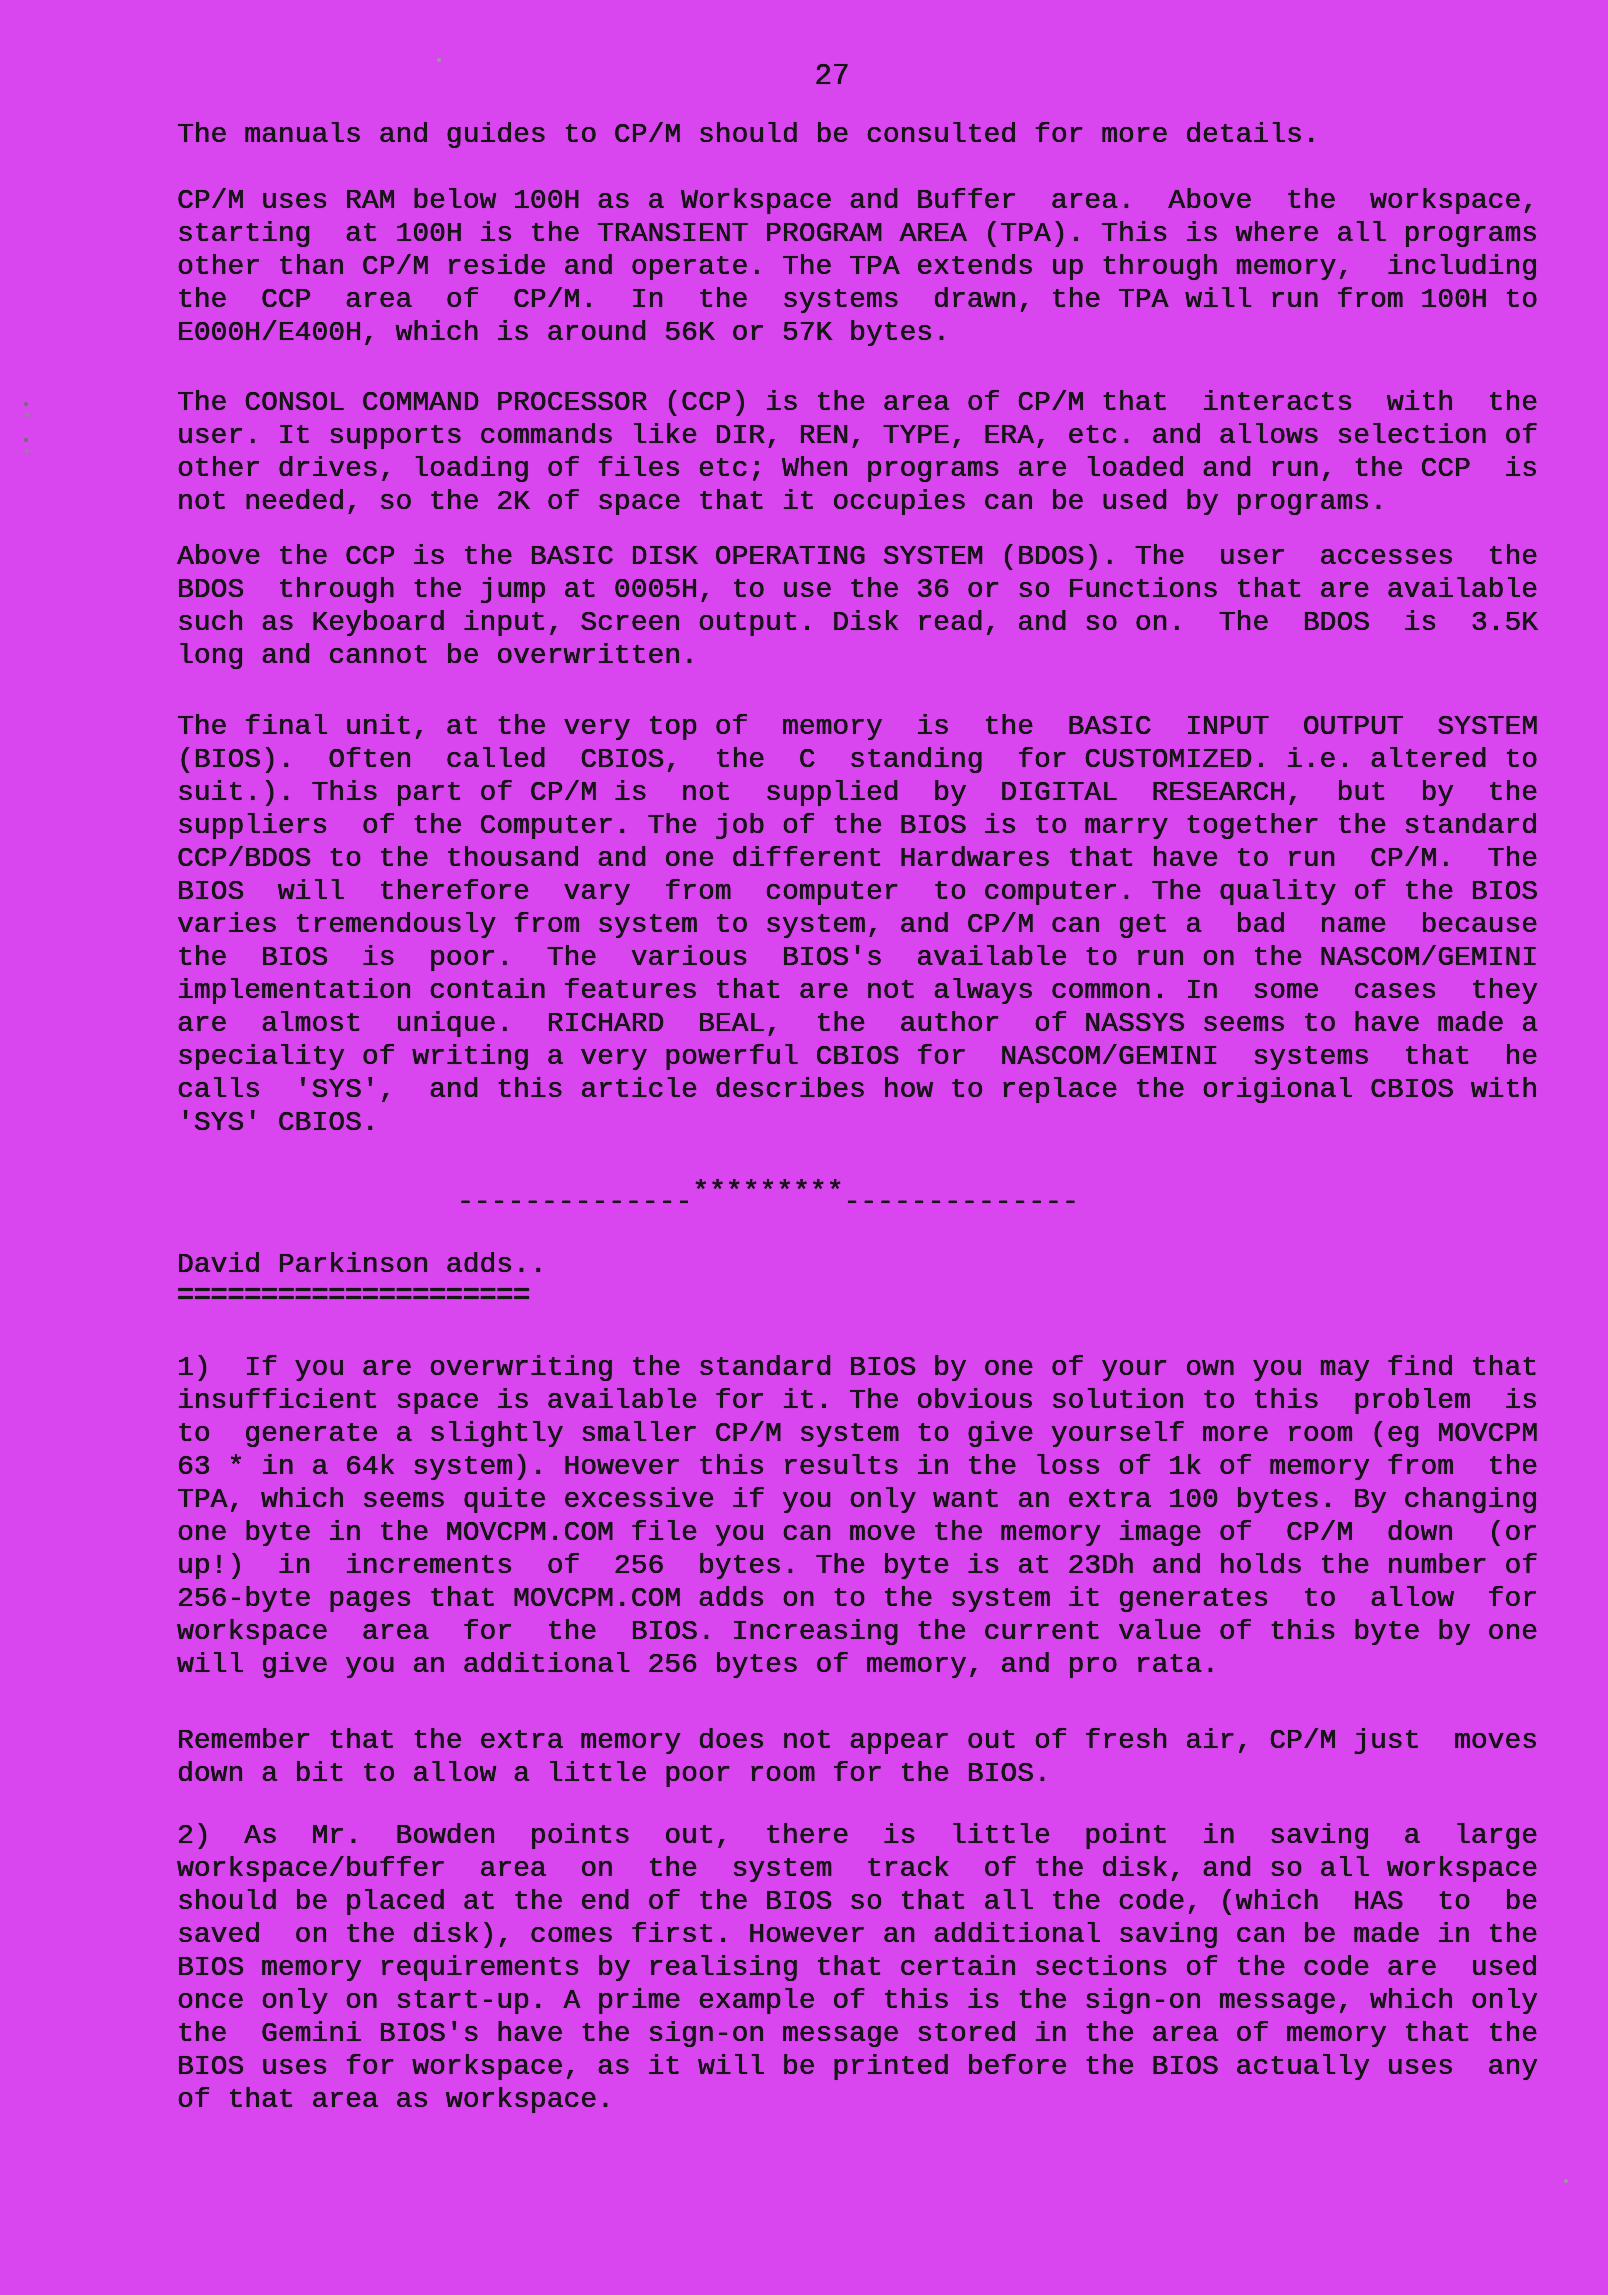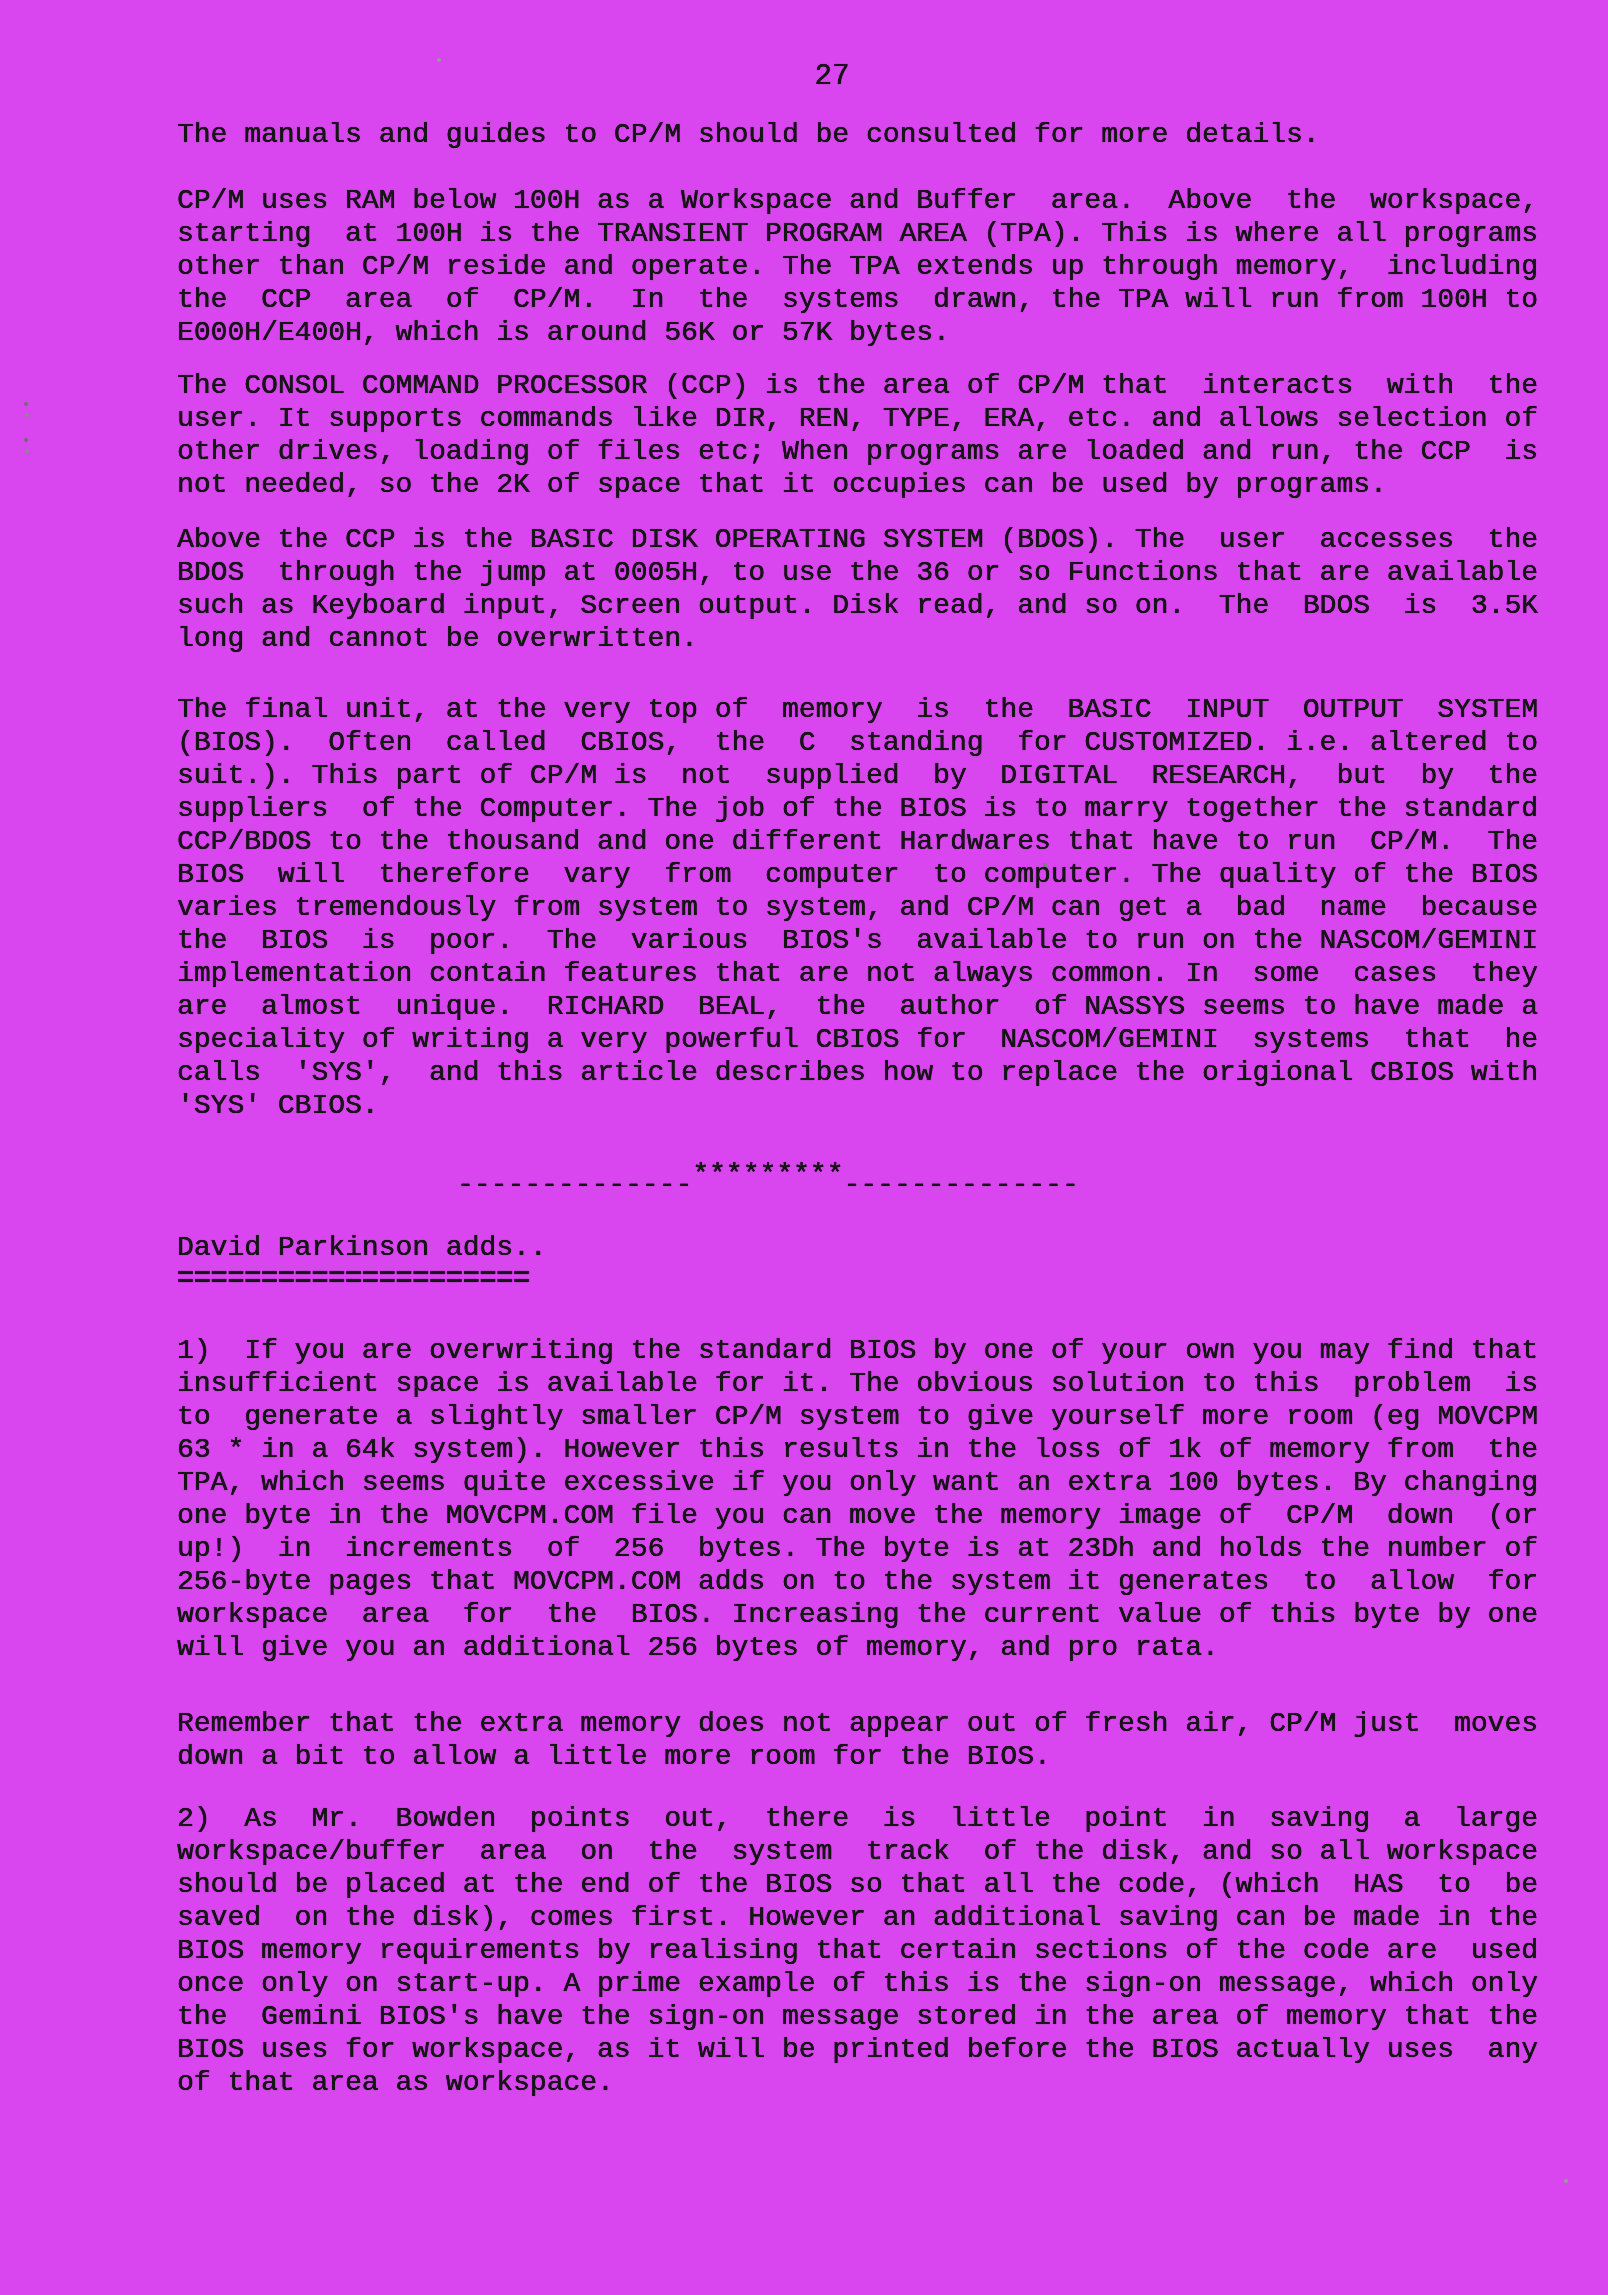--- a/index.html
+++ b/index.html
@@ -35,21 +35,21 @@
   }
   .line {
     white-space: pre;
     font-size: 28px;
     line-height: 33px;
     letter-spacing: 0;
     text-shadow: 0 0 0.7px #000, 0.4px 0.3px 0 rgba(0,0,0,0.55);
   }
   .para { margin: 0; }
   #p-intro    { margin-bottom: 33px; }
-  #p-tpa      { margin-bottom: 20px; }
+  #p-tpa      { margin-bottom: 37px; }
   #p-ccp      { margin-bottom: 22px; }
   #p-bdos     { margin-bottom: 38px; margin-top: 13px; }
   #p-bios     { margin-bottom: 46px; }
   #sep-row    { margin-bottom: 31px; padding-left: 280px; }
   #heading    { margin-bottom: 40px; }
   #heading .line { line-height: 31px; }
   #p-note1    { margin-bottom: 43px; }
   #p-remember { margin-bottom: 28.5px; }
   #p-note2    { margin-bottom: 0; }
   .stars {
@@ -152,21 +152,21 @@
       <div class="line">TPA, which seems quite excessive if you only want an extra 100 bytes. By changing</div>
       <div class="line">one byte in the MOVCPM.COM file you can move the memory image of  CP/M  down  (or</div>
       <div class="line">up!)  in  increments  of  256  bytes. The byte is at 23Dh and holds the number of</div>
       <div class="line">256-byte pages that MOVCPM.COM adds on to the system it generates  to  allow  for</div>
       <div class="line">workspace  area  for  the  BIOS. Increasing the current value of this byte by one</div>
       <div class="line">will give you an additional 256 bytes of memory, and pro rata.</div>
     </section>
 
     <section class="para" id="p-remember">
       <div class="line">Remember that the extra memory does not appear out of fresh air, CP/M just  moves</div>
-      <div class="line">down a bit to allow a little more room for the BIOS.</div>
+      <div class="line">down a bit to allow a little poor room for the BIOS.</div>
     </section>
 
     <section class="para" id="p-note2">
       <div class="line">2)  As  Mr.  Bowden  points  out,  there  is  little  point  in  saving  a  large</div>
       <div class="line">workspace/buffer  area  on  the  system  track  of the disk, and so all workspace</div>
       <div class="line">should be placed at the end of the BIOS so that all the code, (which  HAS  to  be</div>
       <div class="line">saved  on the disk), comes first. However an additional saving can be made in the</div>
       <div class="line">BIOS memory requirements by realising that certain sections of the code are  used</div>
       <div class="line">once only on start-up. A prime example of this is the sign-on message, which only</div>
       <div class="line">the  Gemini BIOS's have the sign-on message stored in the area of memory that the</div>

